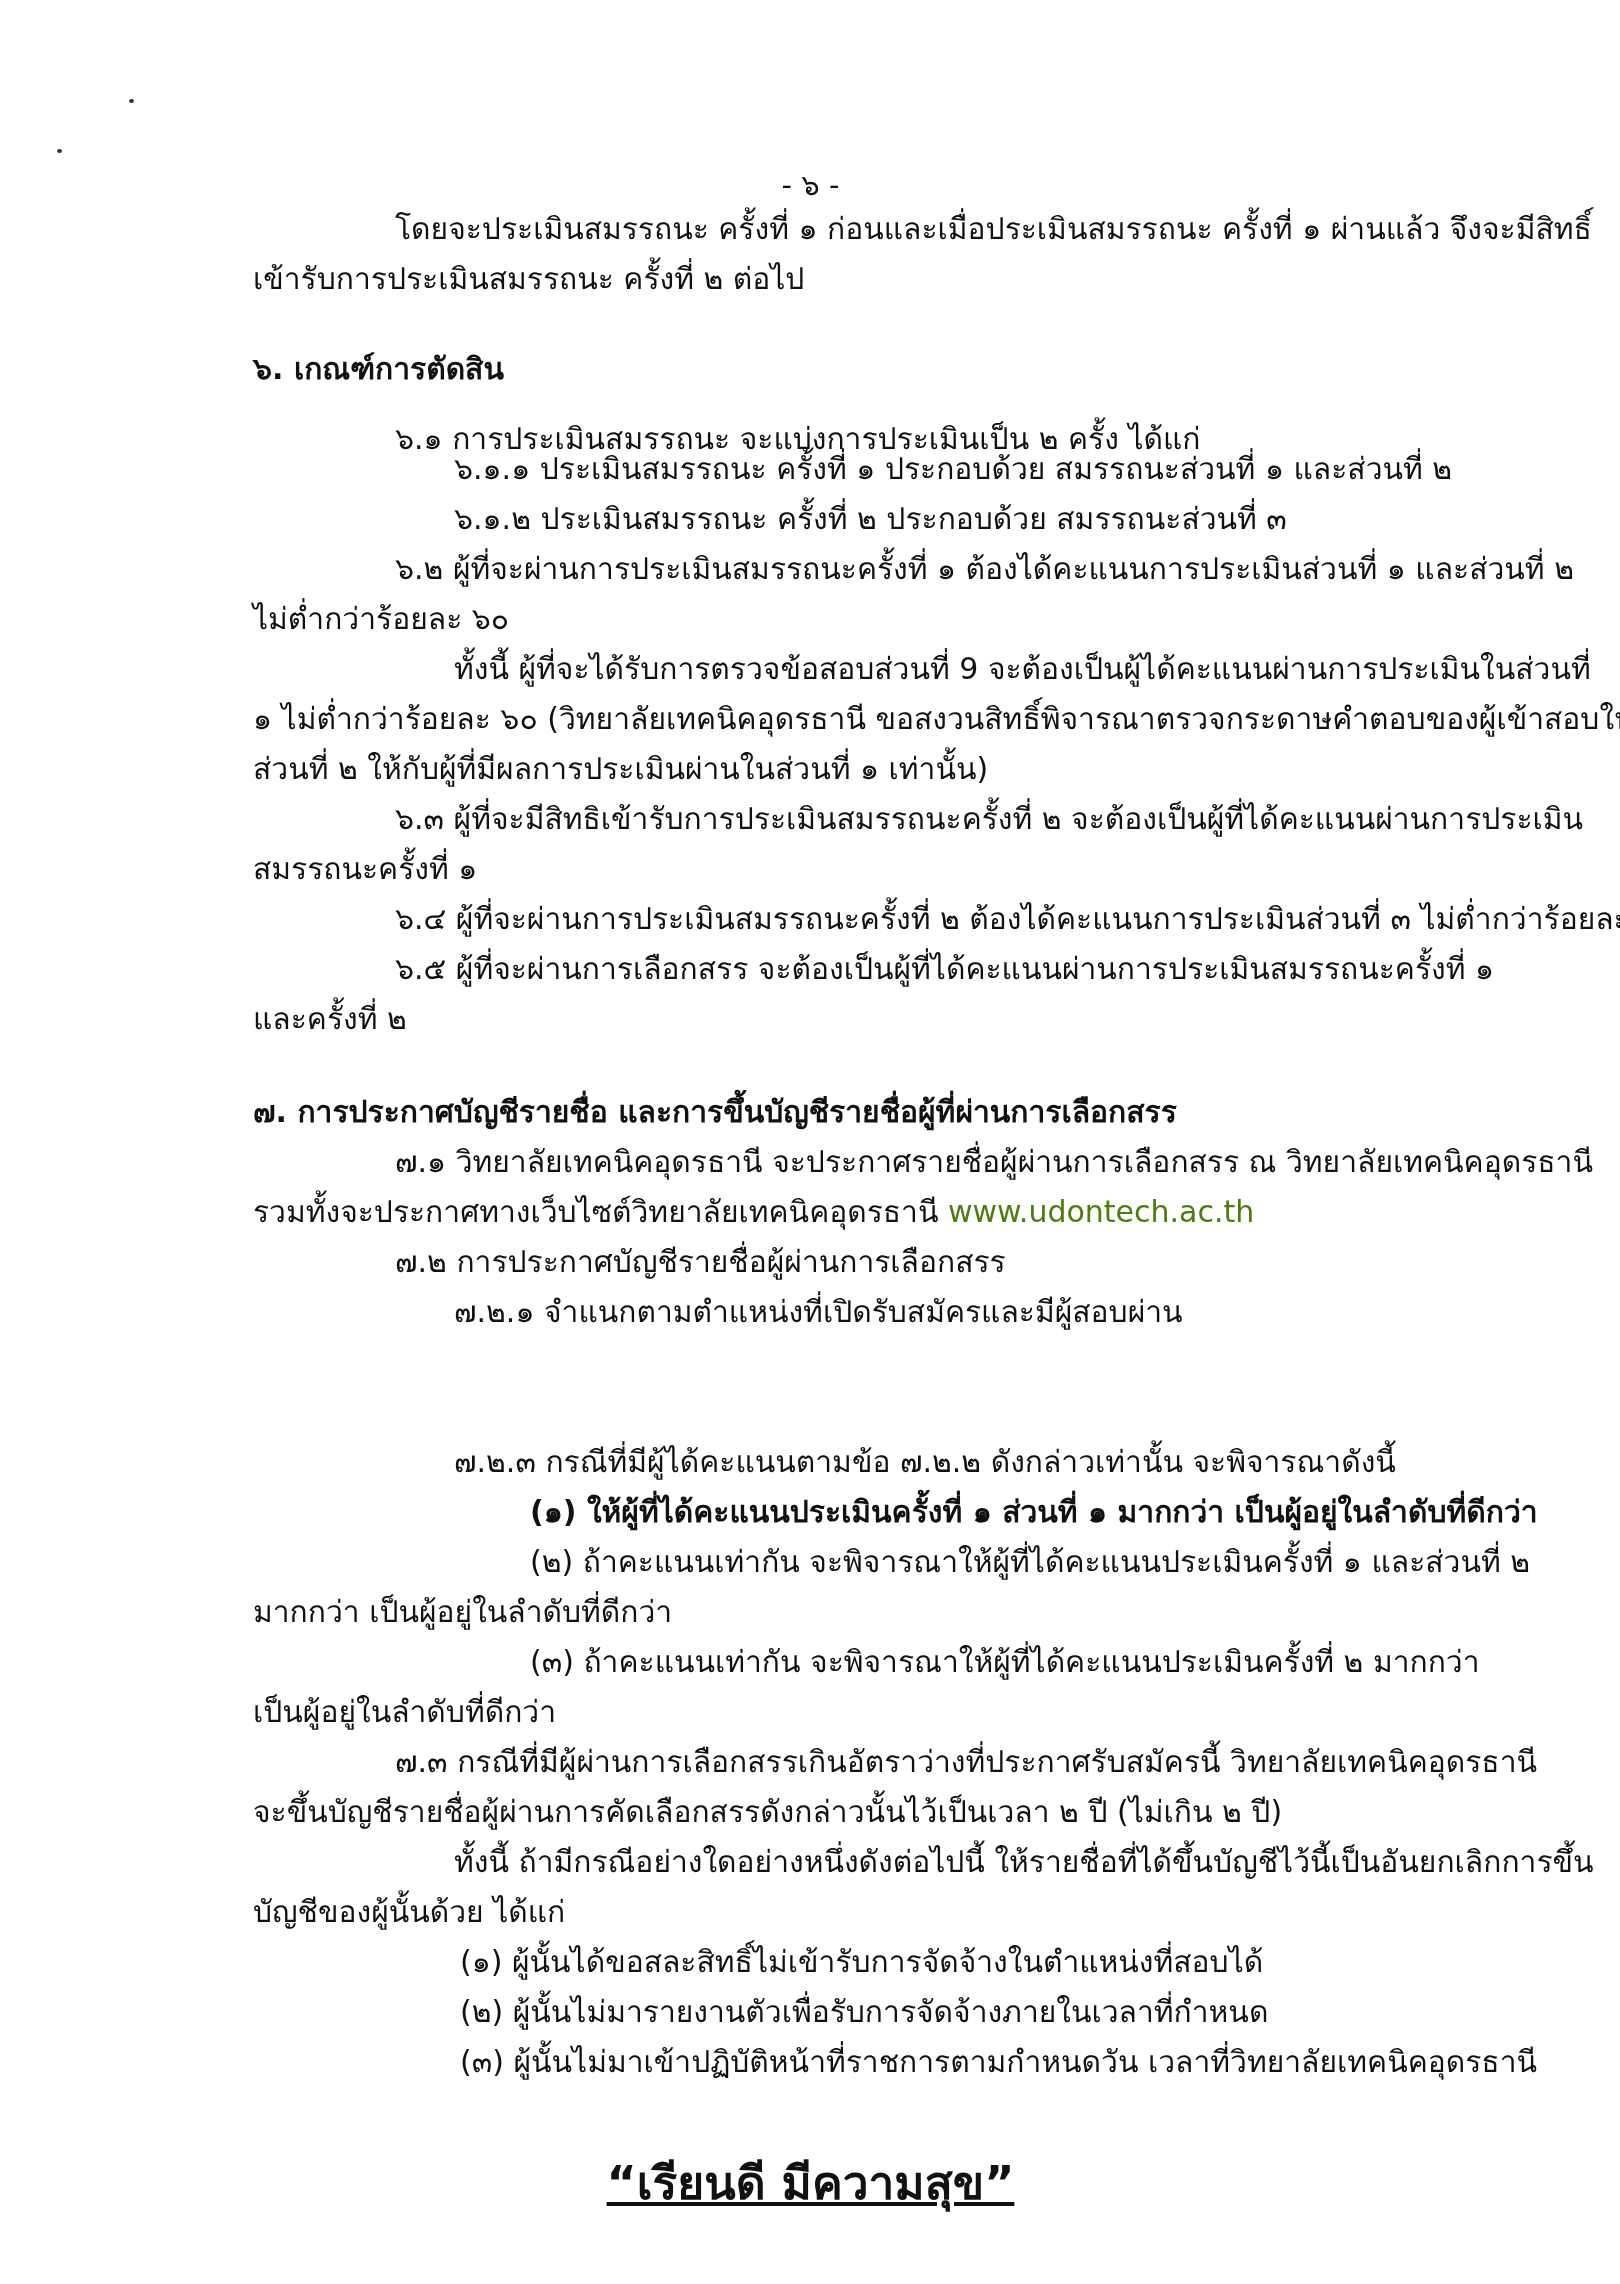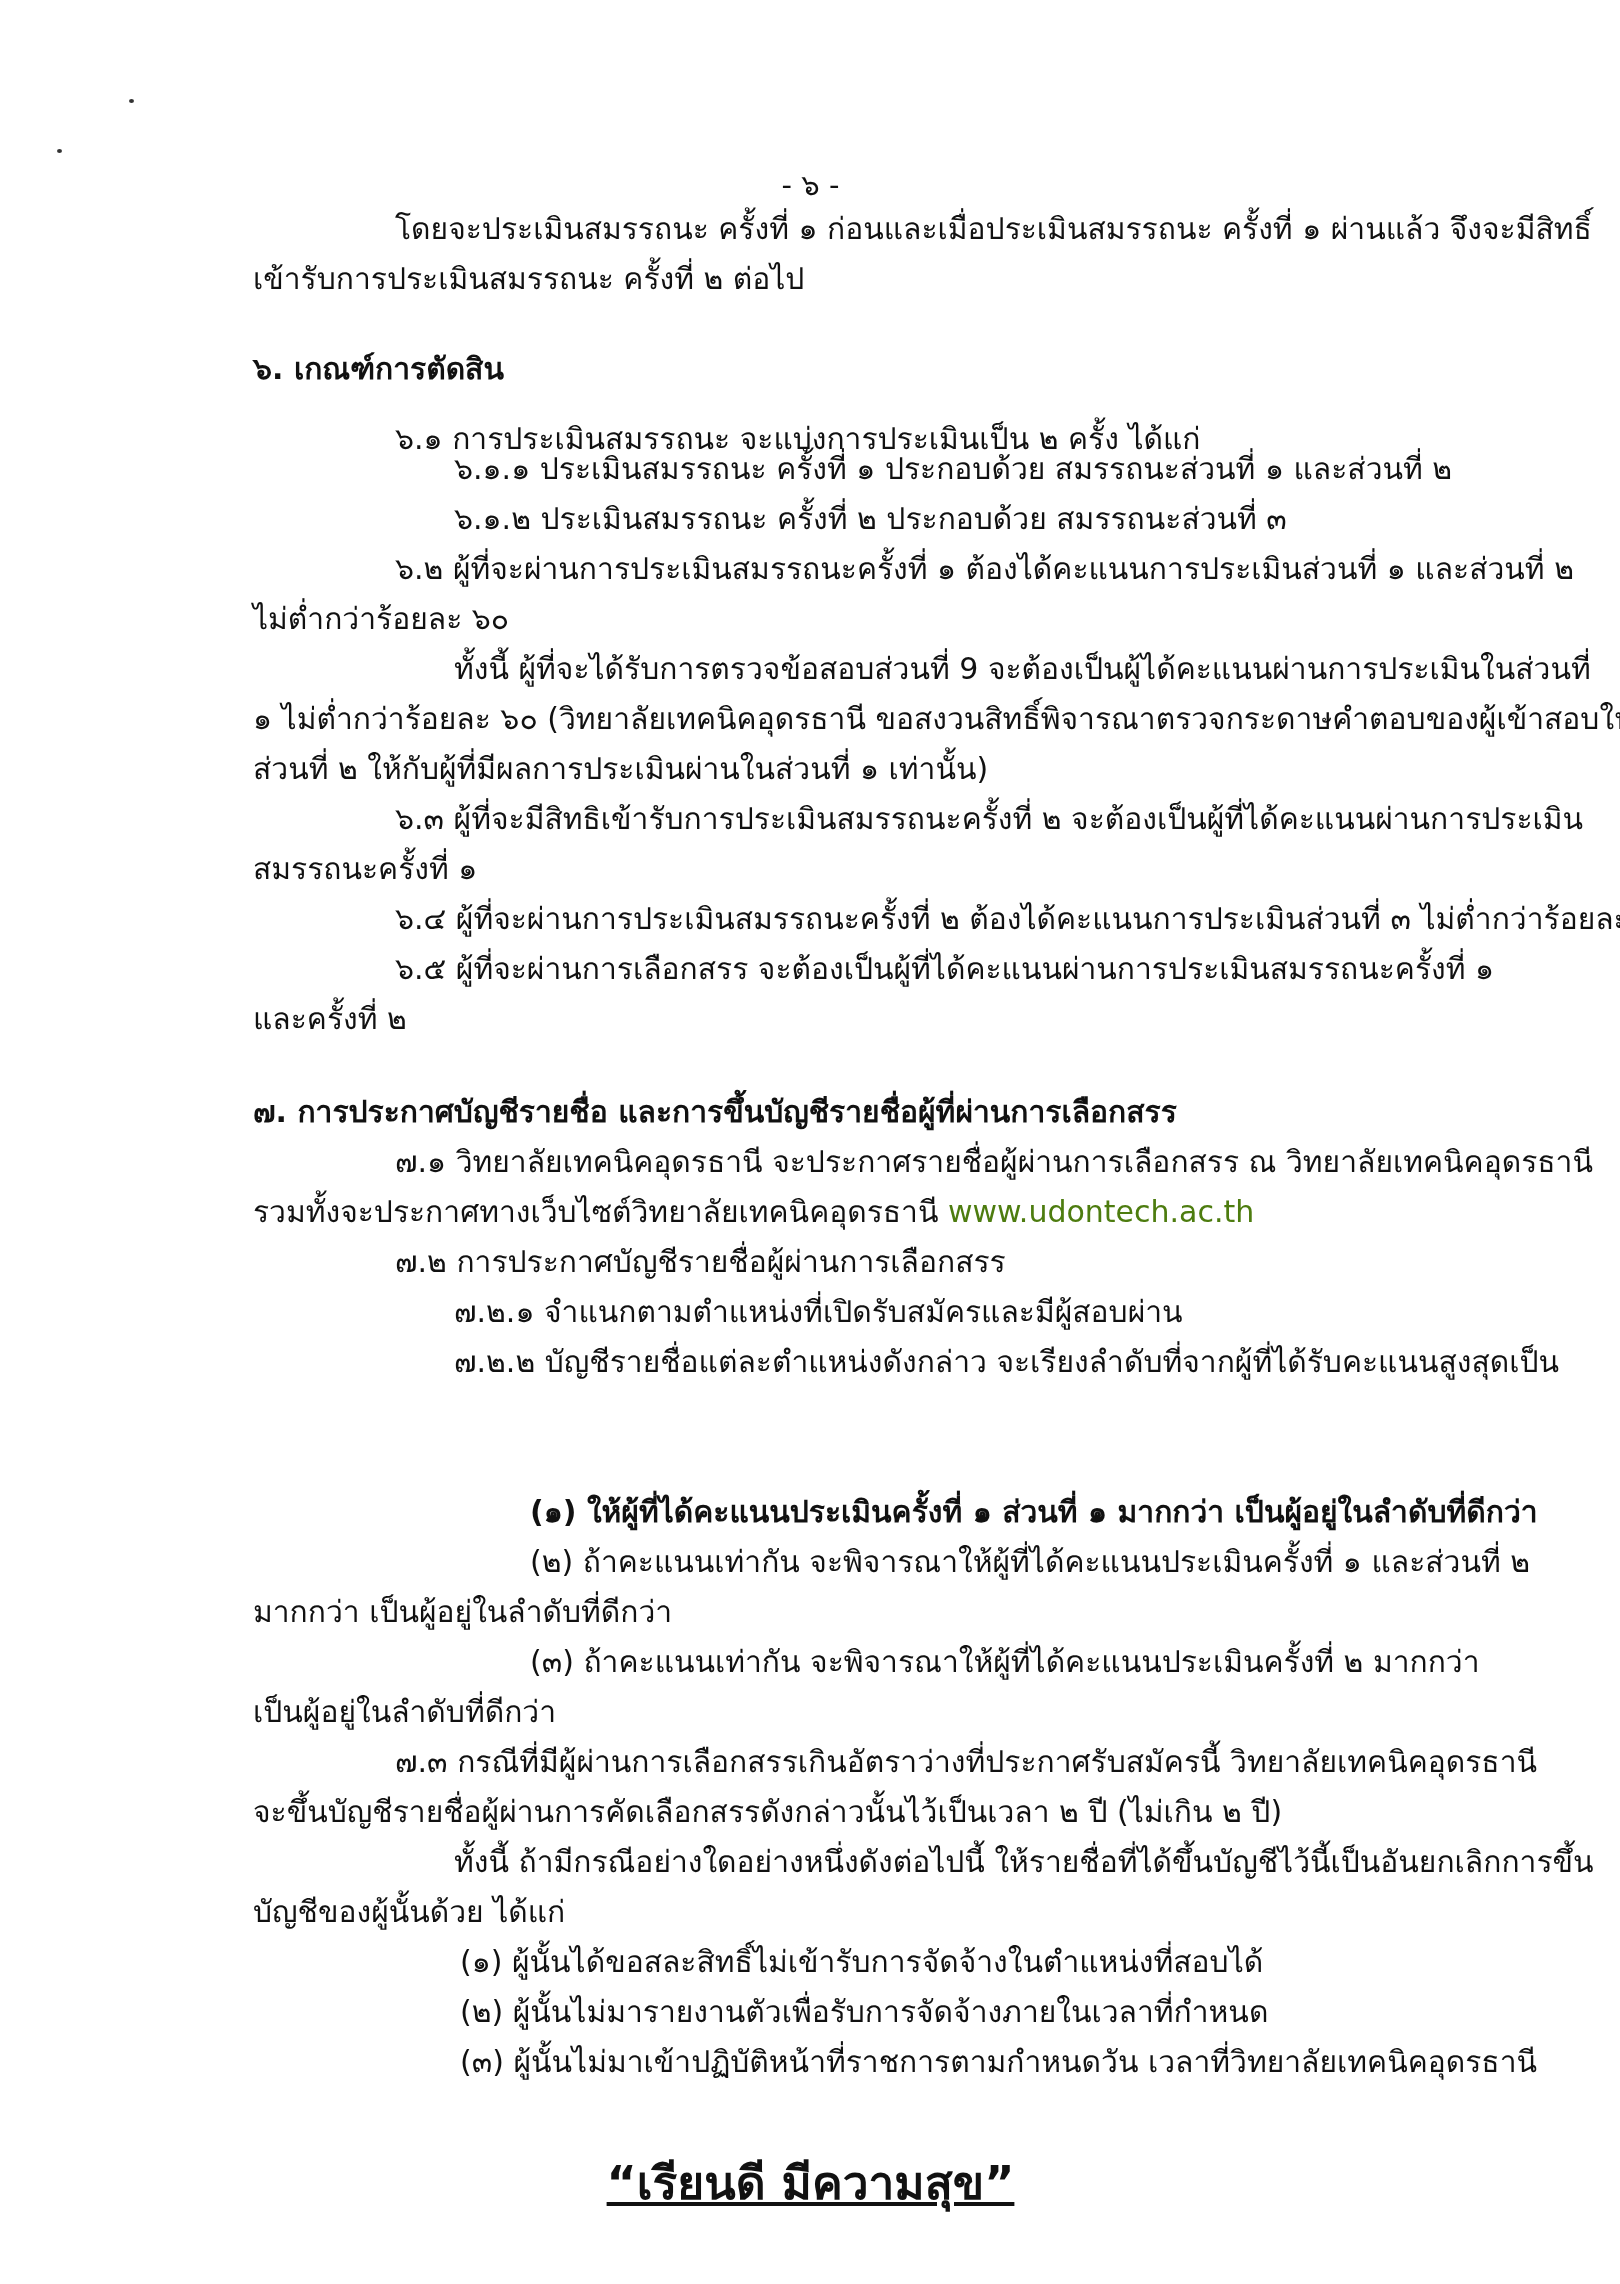--- a/index.html
+++ b/index.html
@@ -82,21 +82,21 @@
   <div class="line" style="left:253px; top:849px;">สมรรถนะครั้งที่ ๑</div>
   <div class="line" style="left:395px; top:899px;">๖.๔ ผู้ที่จะผ่านการประเมินสมรรถนะครั้งที่ ๒ ต้องได้คะแนนการประเมินส่วนที่ ๓ ไม่ต่ำกว่าร้อยละ ๖๐</div>
   <div class="line" style="left:395px; top:949px;">๖.๕ ผู้ที่จะผ่านการเลือกสรร  จะต้องเป็นผู้ที่ได้คะแนนผ่านการประเมินสมรรถนะครั้งที่ ๑</div>
   <div class="line" style="left:253px; top:999px;">และครั้งที่ ๒</div>
 
   <div class="line bold" style="left:253px; top:1092px;">๗. การประกาศบัญชีรายชื่อ  และการขึ้นบัญชีรายชื่อผู้ที่ผ่านการเลือกสรร</div>
   <div class="line" style="left:395px; top:1142px;">๗.๑ วิทยาลัยเทคนิคอุดรธานี จะประกาศรายชื่อผู้ผ่านการเลือกสรร  ณ วิทยาลัยเทคนิคอุดรธานี</div>
   <div class="line" style="left:253px; top:1192px;"><span>รวมทั้งจะประกาศทางเว็บไซต์วิทยาลัยเทคนิคอุดรธานี </span><a class="link">www.udontech.ac.th</a></div>
   <div class="line" style="left:395px; top:1242px;">๗.๒ การประกาศบัญชีรายชื่อผู้ผ่านการเลือกสรร</div>
   <div class="line" style="left:454px; top:1292px;">๗.๒.๑ จำแนกตามตำแหน่งที่เปิดรับสมัครและมีผู้สอบผ่าน</div>
-  <div class="line" style="left:454px; top:1342px;">๗.๒.๒ บัญชีรายชื่อแต่ละตำแหน่งดังกล่าว  จะเรียงลำดับที่จากผู้ที่ได้รับคะแนนสูงสุดเป็น</div>
+  <div class="line" style="left:454px; top:1442px;">๗.๒.๓ กรณีที่มีผู้ได้คะแนนตามข้อ ๗.๒.๒ ดังกล่าวเท่านั้น  จะพิจารณาดังนี้</div>
   <div class="line" style="left:530px; top:1492px;font-weight:bold;">(๑) ให้ผู้ที่ได้คะแนนประเมินครั้งที่ ๑ ส่วนที่ ๑ มากกว่า เป็นผู้อยู่ในลำดับที่ดีกว่า</div>
   <div class="line" style="left:530px; top:1542px;">(๒) ถ้าคะแนนเท่ากัน  จะพิจารณาให้ผู้ที่ได้คะแนนประเมินครั้งที่ ๑ และส่วนที่ ๒</div>
   <div class="line" style="left:253px; top:1592px;">มากกว่า  เป็นผู้อยู่ในลำดับที่ดีกว่า</div>
   <div class="line" style="left:530px; top:1642px;">(๓) ถ้าคะแนนเท่ากัน  จะพิจารณาให้ผู้ที่ได้คะแนนประเมินครั้งที่ ๒ มากกว่า</div>
   <div class="line" style="left:253px; top:1692px;">เป็นผู้อยู่ในลำดับที่ดีกว่า</div>
   <div class="line" style="left:395px; top:1742px;">๗.๓ กรณีที่มีผู้ผ่านการเลือกสรรเกินอัตราว่างที่ประกาศรับสมัครนี้  วิทยาลัยเทคนิคอุดรธานี</div>
   <div class="line" style="left:253px; top:1792px;">จะขึ้นบัญชีรายชื่อผู้ผ่านการคัดเลือกสรรดังกล่าวนั้นไว้เป็นเวลา ๒ ปี (ไม่เกิน ๒ ปี)</div>
   <div class="line" style="left:454px; top:1842px;">ทั้งนี้  ถ้ามีกรณีอย่างใดอย่างหนึ่งดังต่อไปนี้  ให้รายชื่อที่ได้ขึ้นบัญชีไว้นี้เป็นอันยกเลิกการขึ้น</div>
   <div class="line" style="left:253px; top:1892px;">บัญชีของผู้นั้นด้วย  ได้แก่</div>
   <div class="line" style="left:460px; top:1942px;">(๑) ผู้นั้นได้ขอสละสิทธิ์ไม่เข้ารับการจัดจ้างในตำแหน่งที่สอบได้</div>

